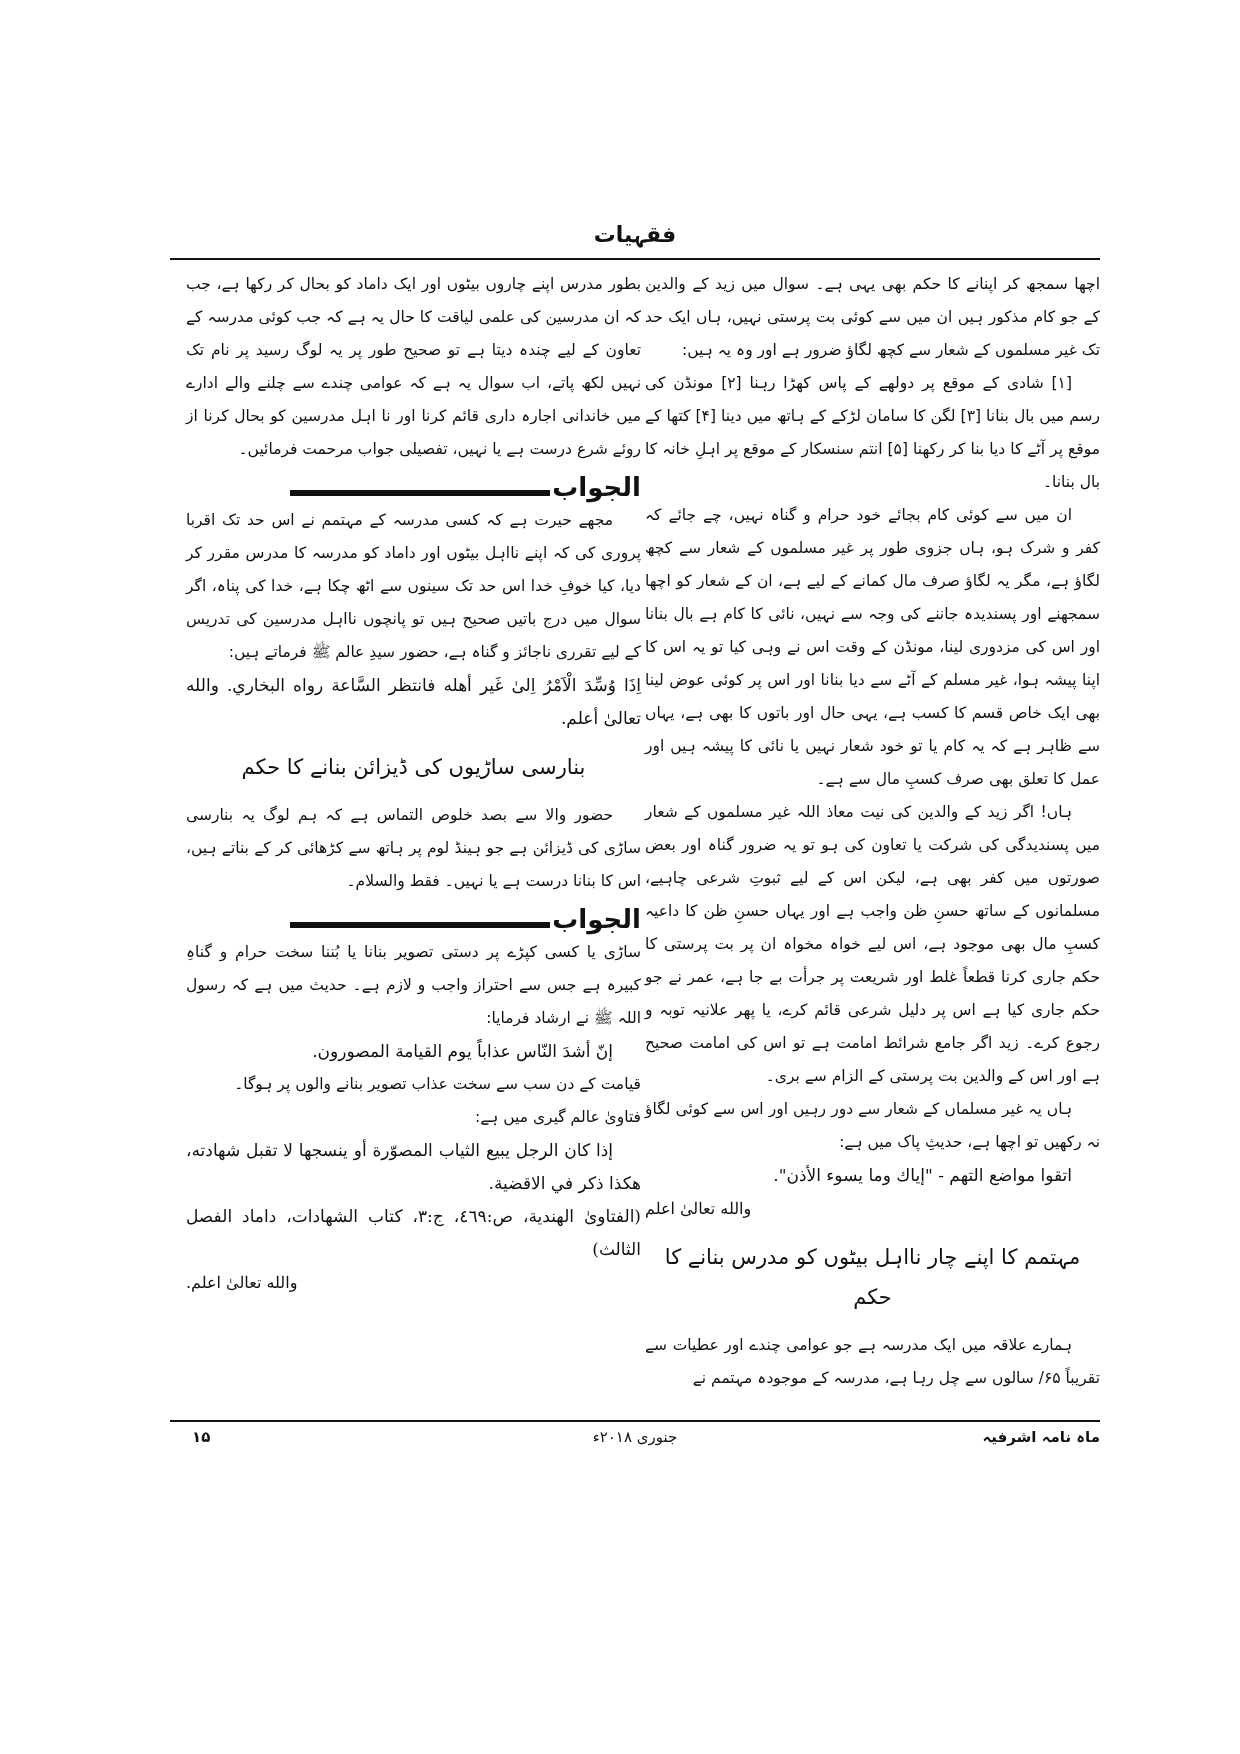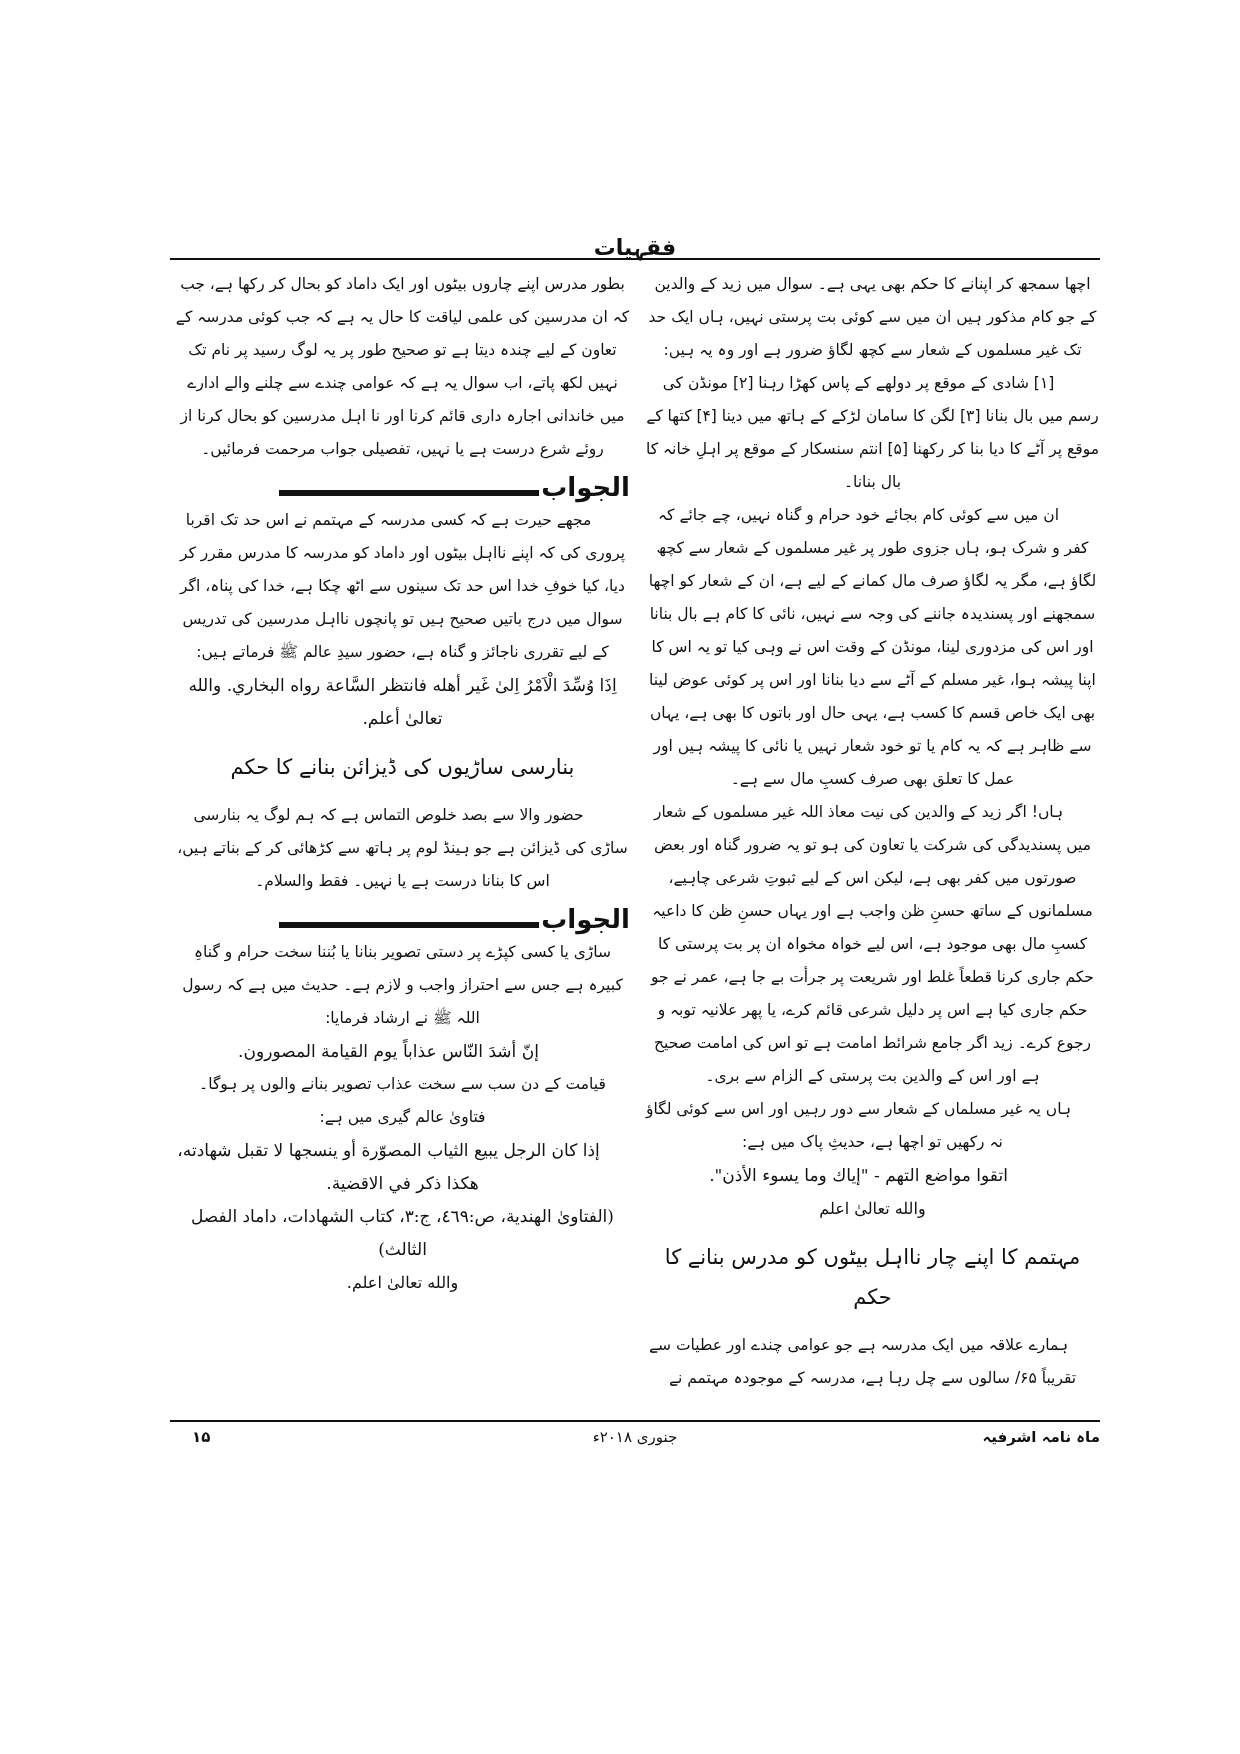--- a/index.html
+++ b/index.html
@@ -1,26 +1,26 @@
 <!DOCTYPE html>
 <html><head>
 <meta charset="utf-8">
 <style>
   html, body { margin: 0; padding: 0; background: #ffffff; }
   body { width: 1240px; height: 1754px; position: relative; overflow: hidden;
          font-family: "DejaVu Sans", sans-serif; color: #111; }
   .page-header { position: absolute; left: 170px; top: 220px; width: 930px; height: 40px; }
-  .section-title { position: absolute; left: 0; right: 0; top: 15px; text-align: center;
+  .section-title { position: absolute; left: 0; right: 0; top: 2px; text-align: center;
          font-family: "DejaVu Sans", sans-serif; font-weight: bold; font-size: 22px; direction: rtl; }
   .header-rule { position: absolute; left: 0; right: 0; top: 38px; height: 0; border-top: 2px solid #111; }
   .column { position: absolute; top: 268px; width: 455px; direction: rtl; text-align: justify;
          font-family: "DejaVu Sans", sans-serif; font-size: 15.5px; line-height: 33px; }
   .col-right { left: 645px; }
-  .col-left { left: 175px; }
-  .column p { margin: 0; text-align: center; }
+  .col-left { left: 186px; }
+  .column p { margin: 0; }
   .indent { text-indent: 28px; }
   .jawab { display: flex; direction: rtl; align-items: flex-end; margin: 4px 0 0 0; height: 34px; }
   .jawab-word { font-weight: bold; font-size: 26px; white-space: nowrap; padding-left: 2px; }
   .jawab-line { flex: 0 0 260px; height: 6px; background: #111; margin-bottom: 8px; }
   .topic-title { text-align: center; font-weight: normal; font-size: 21px; line-height: 40px; margin: 12px 0; }
   .arabic { font-family: "DejaVu Serif", serif; font-size: 17px; }
   .arabic-quote { text-indent: 28px; }
   .signoff { text-align: left; font-family: "DejaVu Serif", serif; font-size: 16px; }
   .footer-rule { position: absolute; left: 170px; width: 930px; top: 1420px; border-top: 2px solid #111; }
   .footer { position: absolute; left: 170px; width: 930px; top: 1428px; height: 30px; direction: rtl;

